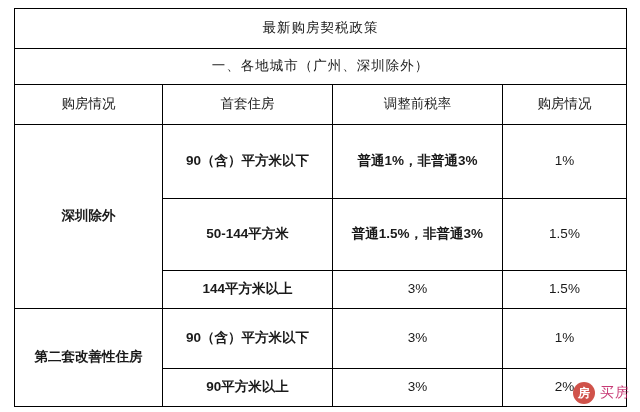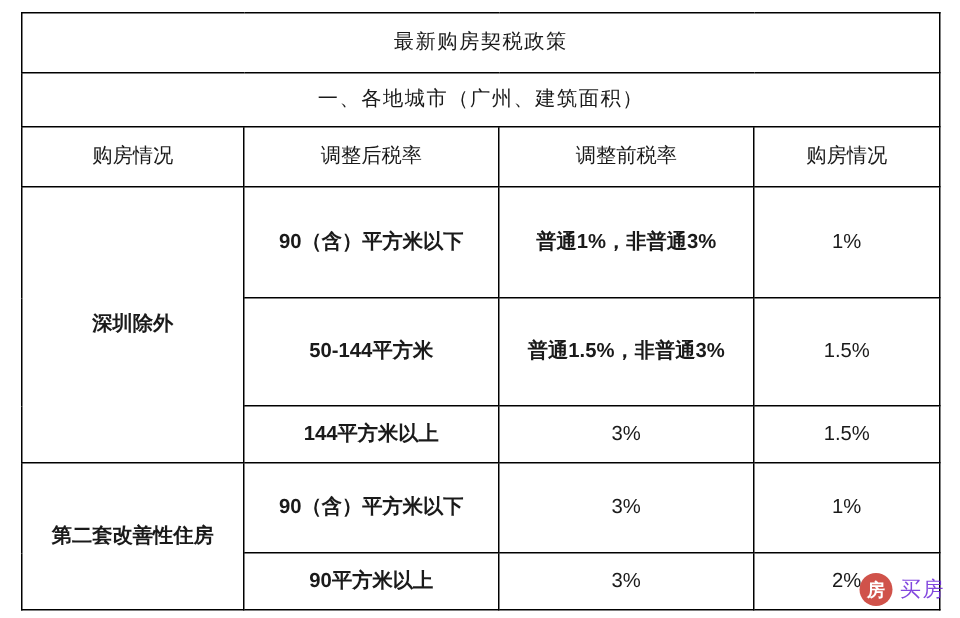--- a/index.html
+++ b/index.html
@@ -84,46 +84,46 @@
     border-radius: 50%;
     background: #c8352b;
     color: #ffffff;
     font-size: 12px;
     line-height: 22px;
     text-align: center;
     font-weight: bold;
   }
   .wm-text {
     font-size: 14px;
-    color: #6d28d9;
+    color: #be185d;
     letter-spacing: 1px;
   }
 </style>
 </head>
 <body>
 
 <div class="page">
 
   <table class="tax-table">
     <colgroup>
       <col class="col-a">
       <col class="col-b">
       <col class="col-c">
       <col class="col-d">
     </colgroup>
     <tbody>
       <tr>
         <td class="title-cell" colspan="4">最新购房契税政策</td>
       </tr>
       <tr>
-        <td class="section-cell" colspan="4">一、各地城市（广州、建筑面积）</td>
+        <td class="section-cell" colspan="4">一、各地城市（广州、深圳除外）</td>
       </tr>
       <tr>
         <td class="header-cell">购房情况</td>
-        <td class="header-cell">调整后税率</td>
+        <td class="header-cell">首套住房</td>
         <td class="header-cell">调整前税率</td>
         <td class="header-cell">购房情况</td>
       </tr>
 
       <tr class="row-tall">
         <td rowspan="3" class="cell-left-pad">深圳除外</td>
         <td class="cell-left-pad">90（含）平方米以下</td>
         <td class="cell-left-pad">普通1%，非普通3%</td>
         <td>1%</td>
       </tr>

